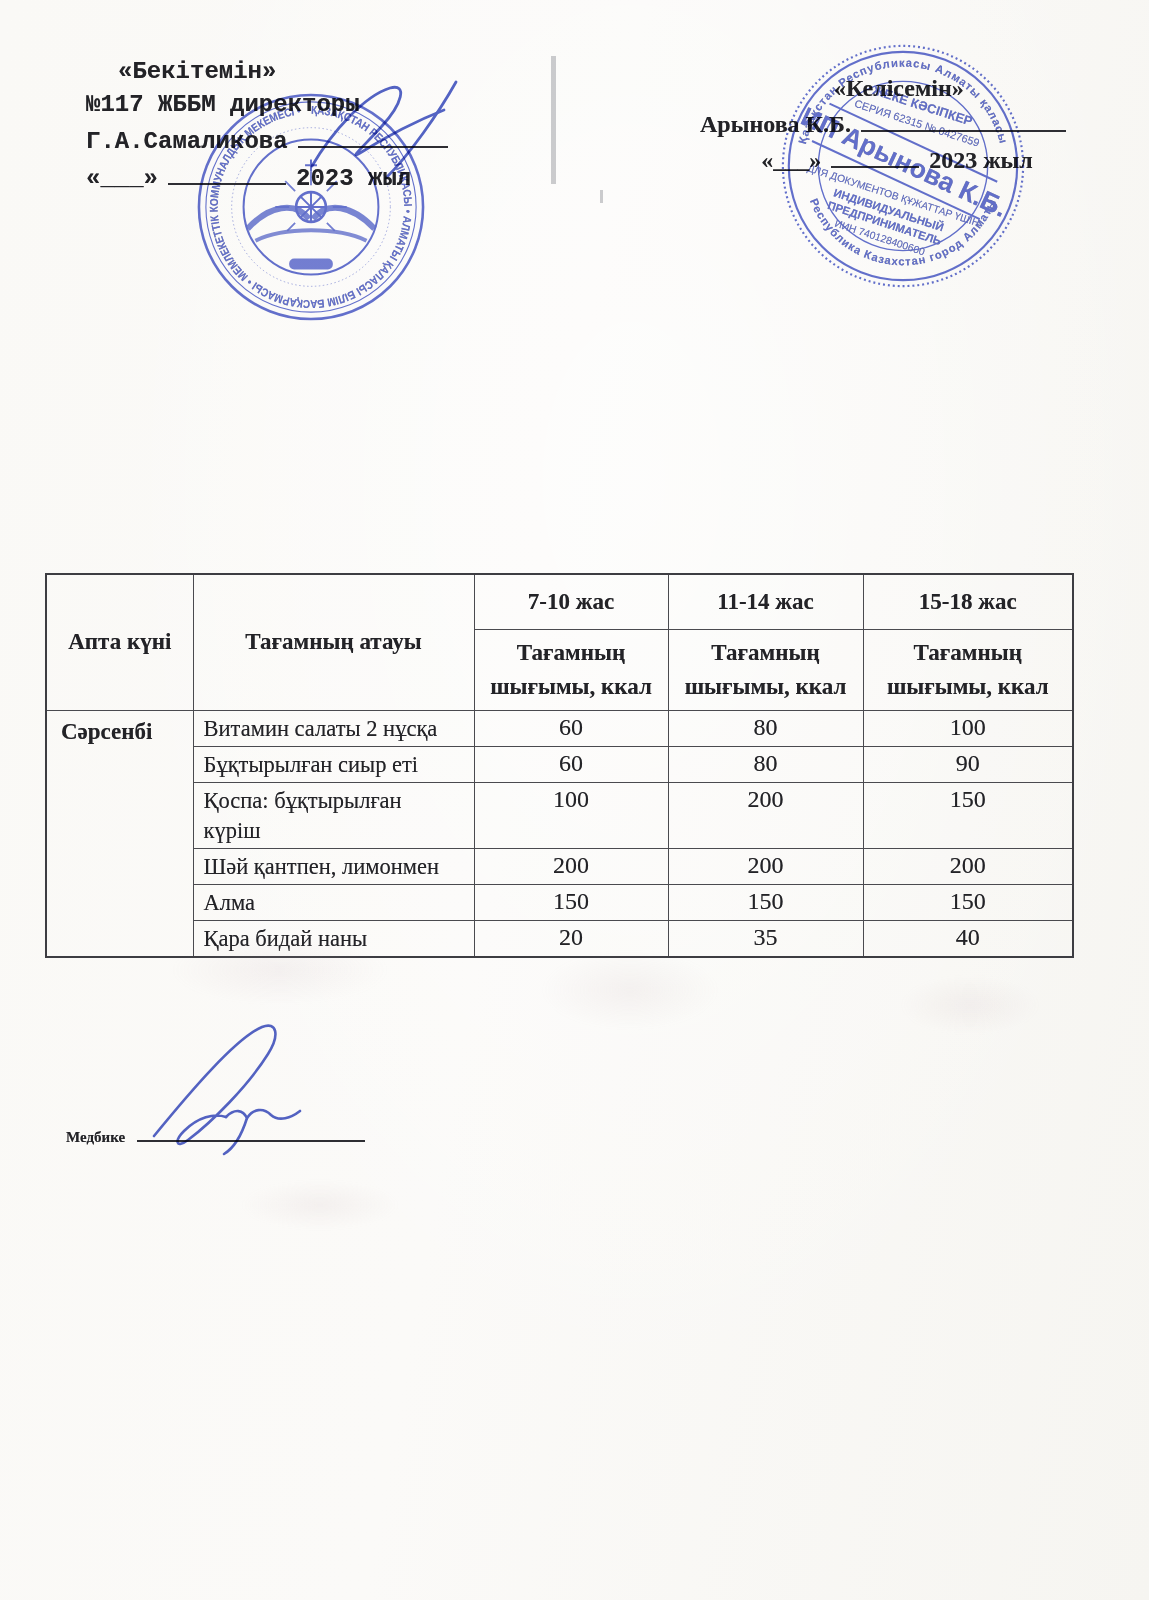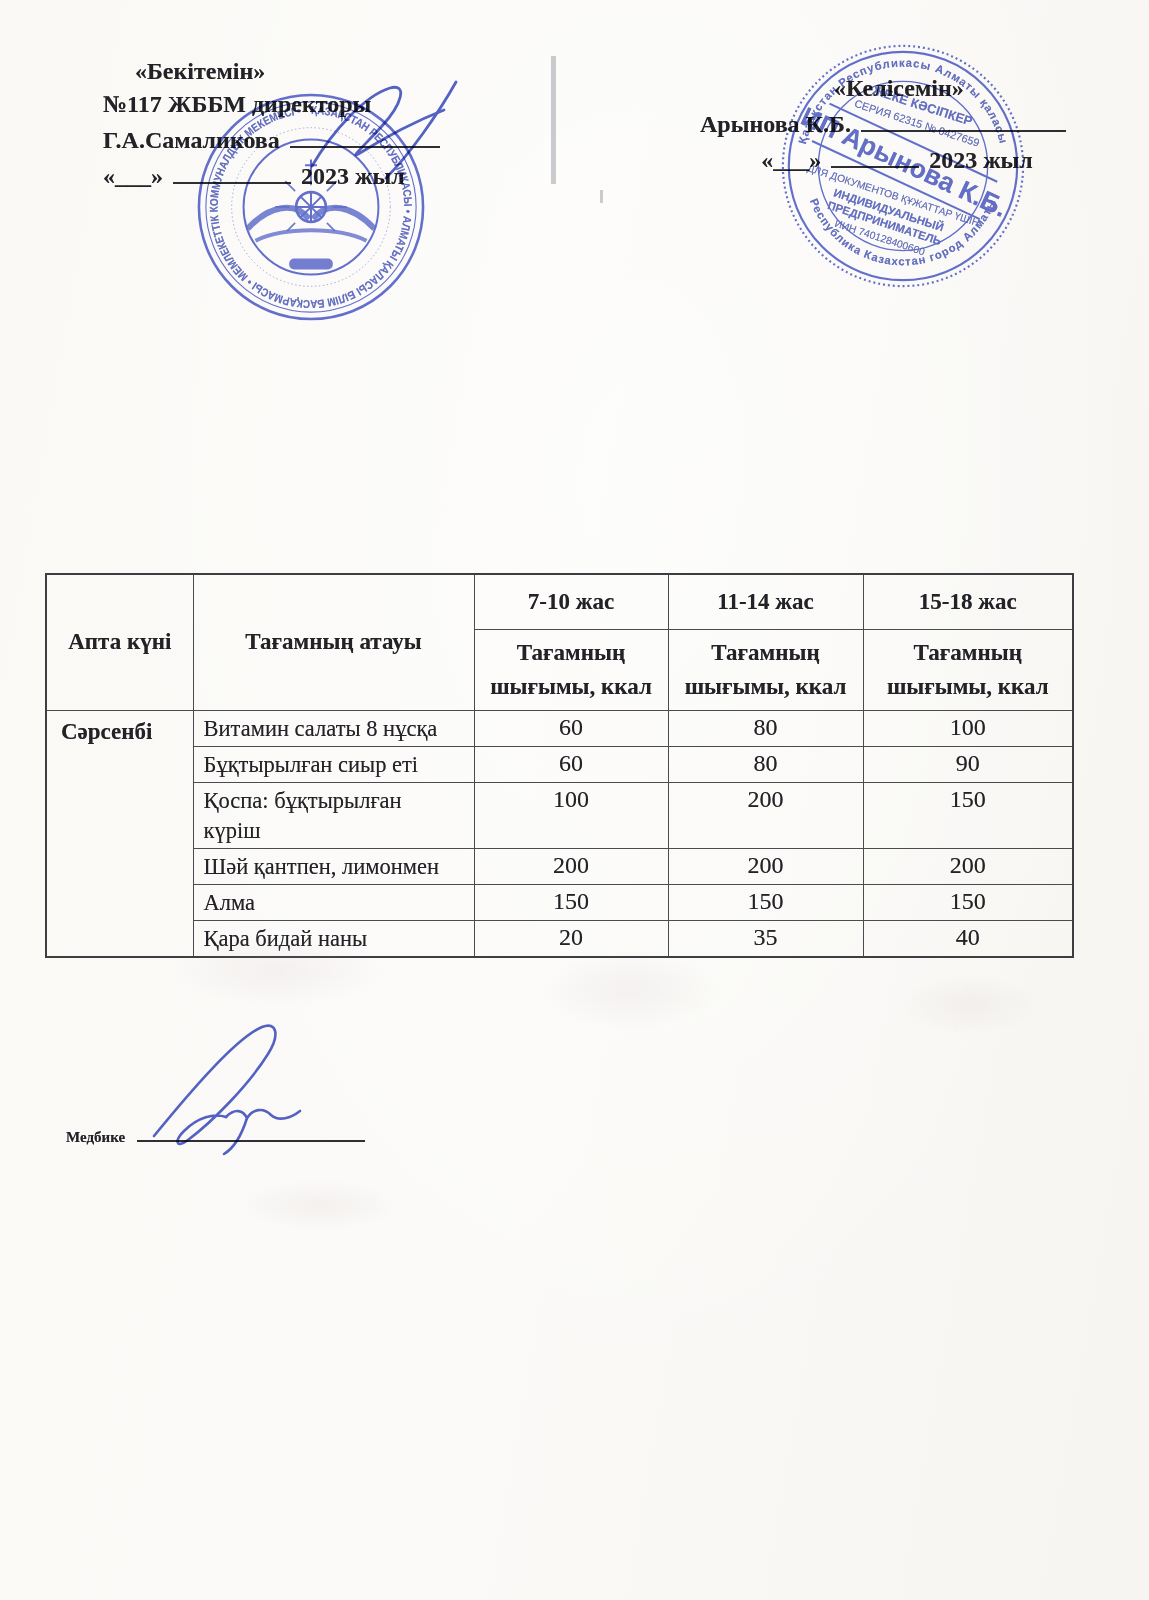--- a/index.html
+++ b/index.html
@@ -6,21 +6,21 @@
   .page{
     position:relative;width:1149px;height:1600px;margin:0 auto;overflow:hidden;
     background:
       radial-gradient(ellipse at 55% 30%, rgba(255,255,255,.6), rgba(255,255,255,0) 60%),
       linear-gradient(100deg,#faf9f6 0%,#fbfaf8 45%,#f6f5f1 100%);
     font-family:"Liberation Serif","DejaVu Serif",serif;
     color:#232327;
     text-shadow:0 0 .6px rgba(45,45,52,.5);
   }
   .hdr{position:absolute;font-size:24px;font-weight:bold;line-height:33px;white-space:nowrap;}
-  .hdr-left{left:103px;top:55px;}
+  .hdr-left{left:86px;top:55px;font-family:Liberation Mono, monospace;}
   .hdr-right{left:700px;top:72px;text-align:center;}
   .indent1{padding-left:32px;}
   .indent2{padding-left:28px;}
   .u{display:inline-block;border-bottom:2px solid #2e2e33;height:1.05em;vertical-align:baseline;}
   .u150{width:150px;} .u118{width:118px;} .u205{width:205px;} .u88{width:88px;}
   .gap{display:inline-block;width:10px;}
   .title-block{position:absolute;left:0;top:231px;width:1149px;text-align:center;font-weight:bold;}
   .t-line1{font-size:24.5px;margin-bottom:13px;}
   .t-line2{font-size:24.5px;margin-bottom:9px;}
   .t-line3{font-size:27px;margin-bottom:13px;letter-spacing:.5px;}
@@ -143,21 +143,21 @@
       <th>11-14 жас</th>
       <th>15-18 жас</th>
     </tr>
     <tr style="height:81px">
       <th>Тағамның шығымы, ккал</th>
       <th>Тағамның шығымы, ккал</th>
       <th>Тағамның шығымы, ккал</th>
     </tr>
     <tr style="height:36px">
       <td class="day-cell" rowspan="6">Сәрсенбі</td>
-      <td class="dish"><span>Витамин салаты 8 нұсқа</span></td>
+      <td class="dish"><span>Витамин салаты 2 нұсқа</span></td>
       <td class="num">60</td>
       <td class="num">80</td>
       <td class="num">100</td>
     </tr>
     <tr style="height:30px">
       <td class="dish"><span>Бұқтырылған сиыр еті</span></td>
       <td class="num">60</td>
       <td class="num">80</td>
       <td class="num">90</td>
     </tr>

